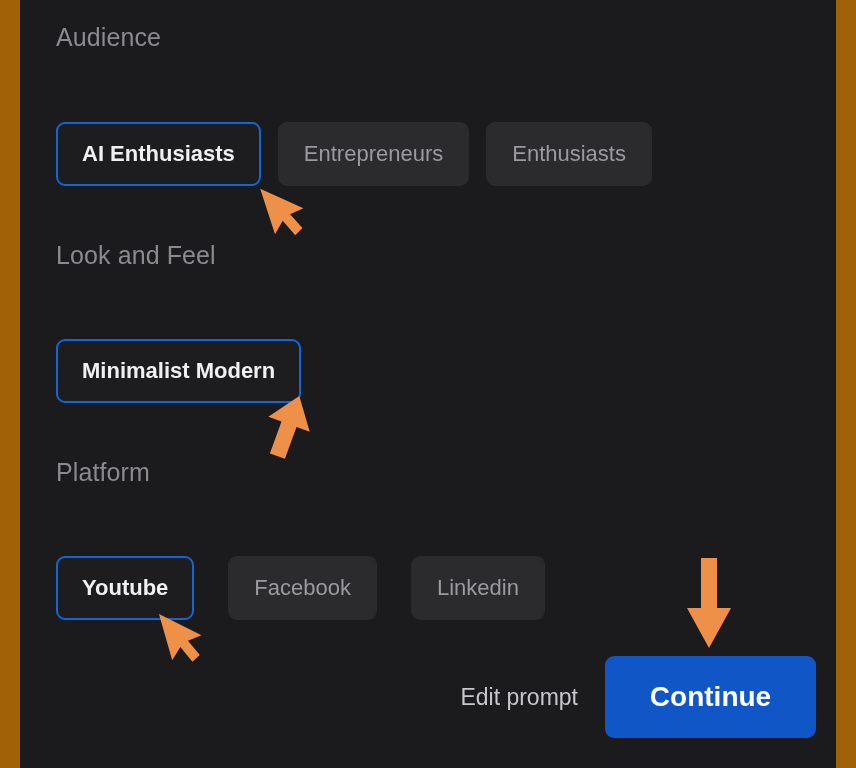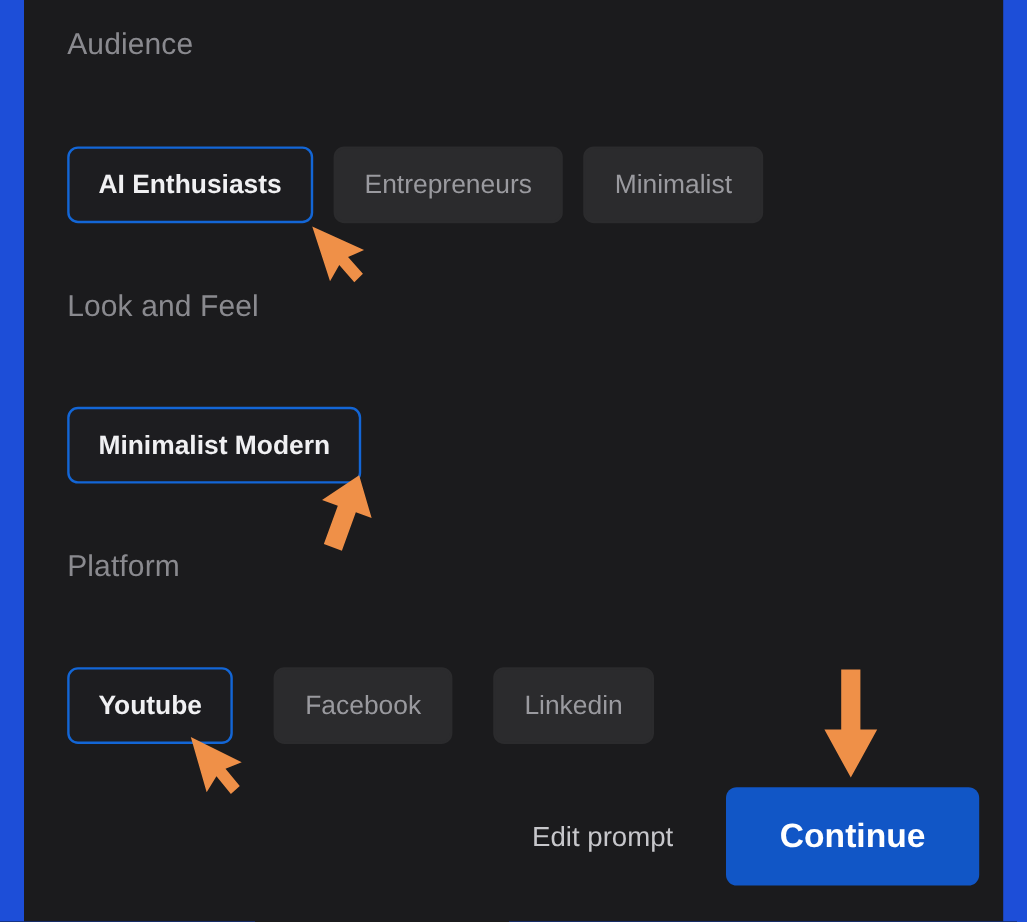--- a/index.html
+++ b/index.html
@@ -12,21 +12,21 @@
     height: 768px;
     overflow: hidden;
     font-family: "Liberation Sans", sans-serif;
     -webkit-font-smoothing: antialiased;
   }
 
   #screen {
     position: relative;
     width: 856px;
     height: 768px;
-    background: #1d4ed8;
+    background: #a16207;
     overflow: hidden;
   }
 
   
   #panel {
     position: absolute;
     left: 20px;
     top: 0;
     width: 816px;
     height: 768px;
@@ -89,21 +89,21 @@
   
   #action-row {
     position: absolute;
     left: 36px;
     right: 20px;
     top: 656px;
     height: 82px;
     display: flex;
     align-items: center;
     justify-content: flex-end;
-    gap: 44px;
+    gap: 27px;
   }
 
   #edit-prompt {
     color: #c7c7cb;
     font-size: 23px;
     font-weight: 400;
     background: none;
     border: none;
     padding: 0;
     font-family: inherit;
@@ -145,21 +145,21 @@
       <div class="section-title">Audience</div>
     </div>
     <div class="chip-row" style="top:102px;">
       <div class="chip selected">
         <span>AI Enthusiasts</span>
       </div>
       <div class="chip unselected">
         <span>Entrepreneurs</span>
       </div>
       <div class="chip unselected">
-        <span>Minimalist</span>
+        <span>Enthusiasts</span>
       </div>
     </div>
 
     <div class="section" style="top:240px;">
       <div class="section-title">Look and Feel</div>
     </div>
     <div class="chip-row" style="top:319px;flex-direction:column;">
       <div class="chip selected">
         <span>Minimalist Modern</span>
       </div>

